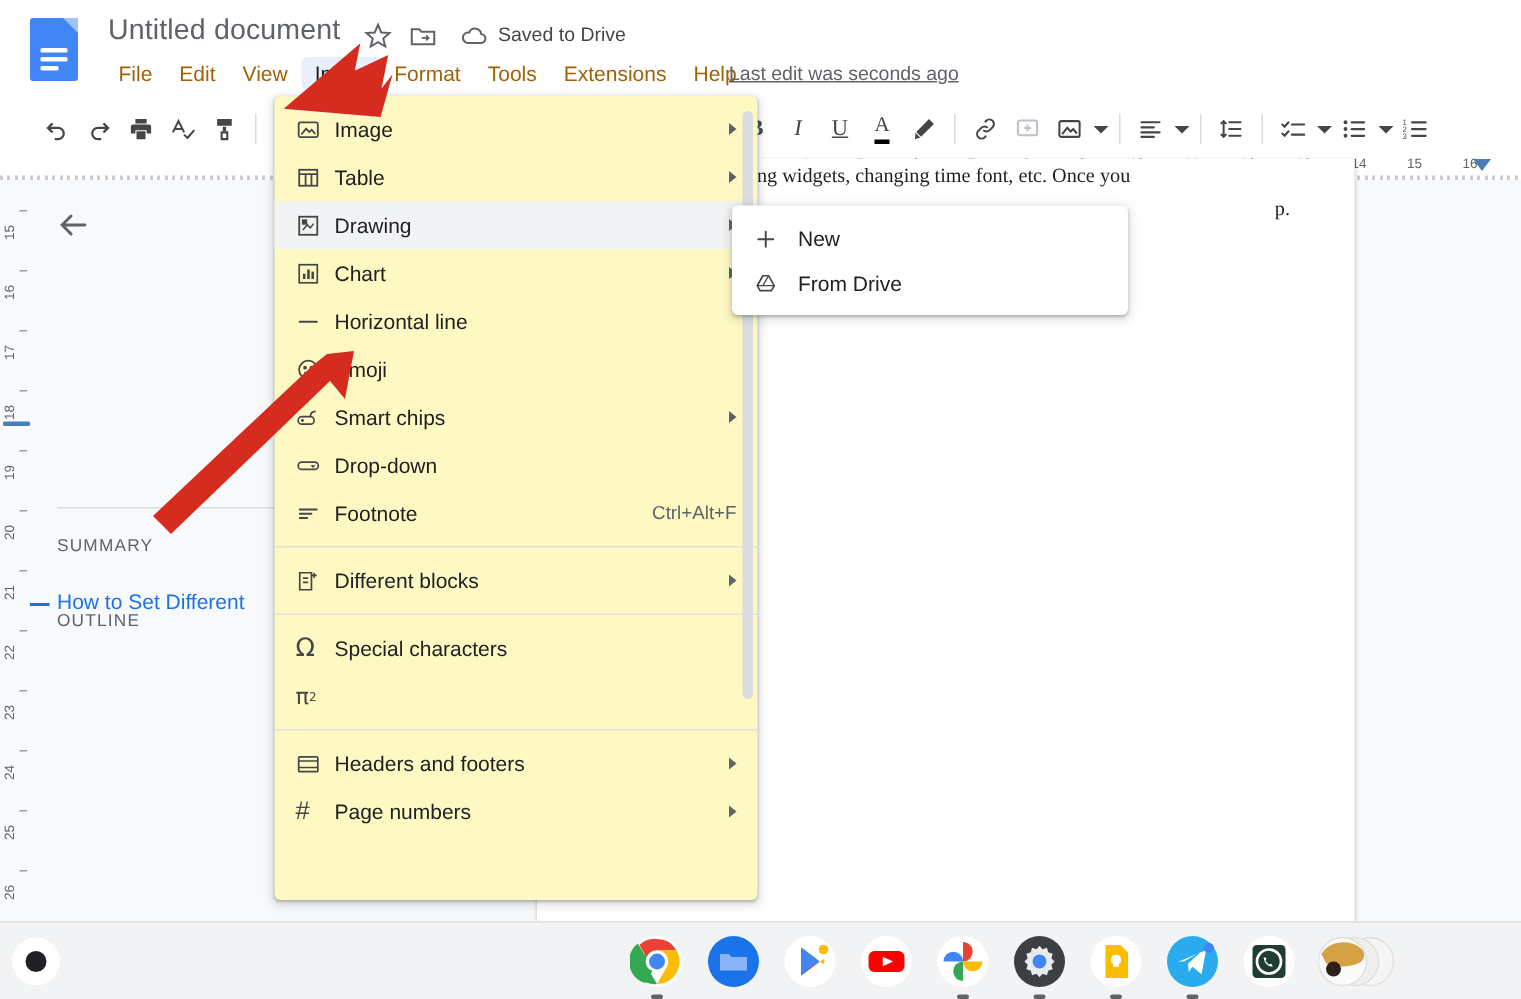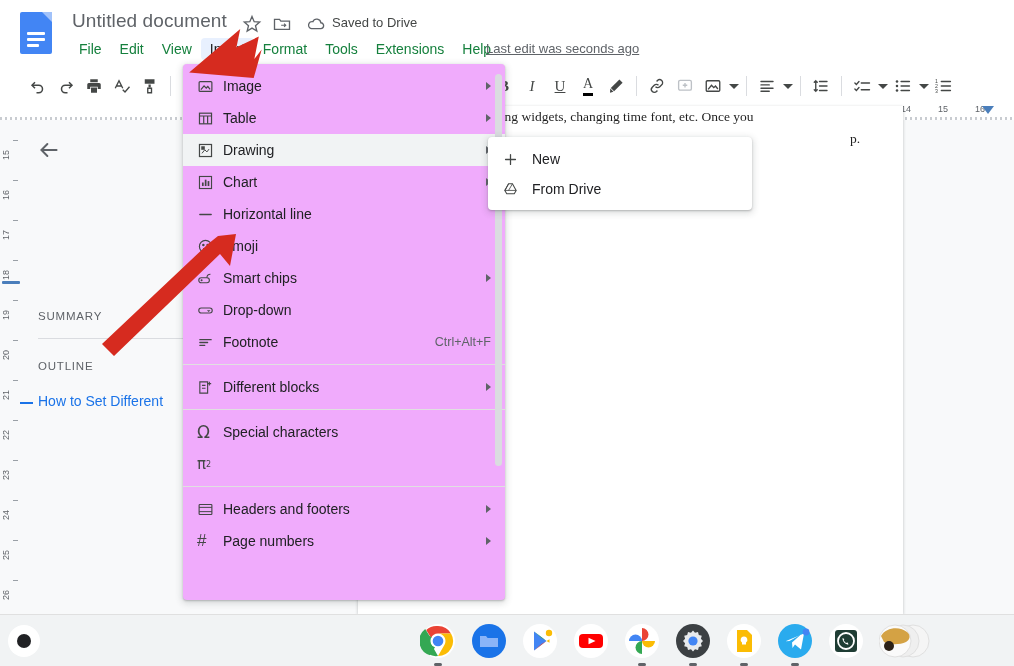--- a/index.html
+++ b/index.html
@@ -61,21 +61,21 @@
   }
 
   
   .menubar {
     position: absolute; left: 70px; top: 38px;
     display: flex; align-items: center; gap: 0px;
     font-size: 14px;
   }
   .menubar .mi {
     padding: 3px 9px;
-    color: #15803d;
+    color: #a16207;
     border-radius: 4px;
     cursor: pointer;
     white-space: nowrap;
   }
   .menubar .mi.active { background: #e8f0fe; color: #1a1a1a; }
   .lastedit {
     position: absolute; left: 486px; top: 41px;
     font-size: 13px; color: #5f6368;
     text-decoration: underline;
     cursor: pointer; white-space: nowrap;
@@ -151,21 +151,21 @@
   .outline {
     position: absolute; left: 22px; top: 120px; width: 196px; height: 494px;
     background: #f8f9fa;
   }
   .outline-back {
     position: absolute; left: 14px; top: 17px; width: 26px; height: 26px;
     color: #5f6368; cursor: pointer;
   }
   .outline-label {
     position: absolute; left: 16px;
-    font-size: 11.5px; letter-spacing: .8px; color: #5f6368; font-weight: 500;
+    font-size: 11.5px; letter-spacing: .8px; color: #5f6368; font-weight: 500; margin-top: 48px;
   }
   #outline-summary-label { top: 190px; }
   #outline-outline-label { top: 240px; }
   .outline-divider {
     position: absolute; left: 16px; top: 218px; width: 176px; height: 1px; background: #dadce0;
   }
   .outline-item {
     position: absolute; left: 16px; top: 273px;
     font-size: 14px; color: #1a73e8; cursor: pointer; white-space: nowrap;
   }
@@ -186,21 +186,21 @@
   .page-text {
     position: absolute; left: 42px; top: 0px; width: 460px;
     font-size: 13.5px; color: #1f1f1f; line-height: 22px;
     font-family: "Liberation Serif", serif;
     clip-path: inset(2px 0 0 0);
   }
 
   
   .menu {
     position: absolute; left: 183px; top: 64px; width: 322px; height: 536px;
-    background: #f0abfc;
+    background: #fef9c3;
     border-radius: 4px;
     box-shadow: 0 2px 6px 2px rgba(60,64,67,.15), 0 1px 2px rgba(60,64,67,.3);
     padding: 6px 0 0 0;
     overflow: hidden;
   }
   .mrow {
     position: relative; height: 32px;
     display: flex; align-items: center;
     padding: 0 10px 0 14px;
     cursor: pointer;

